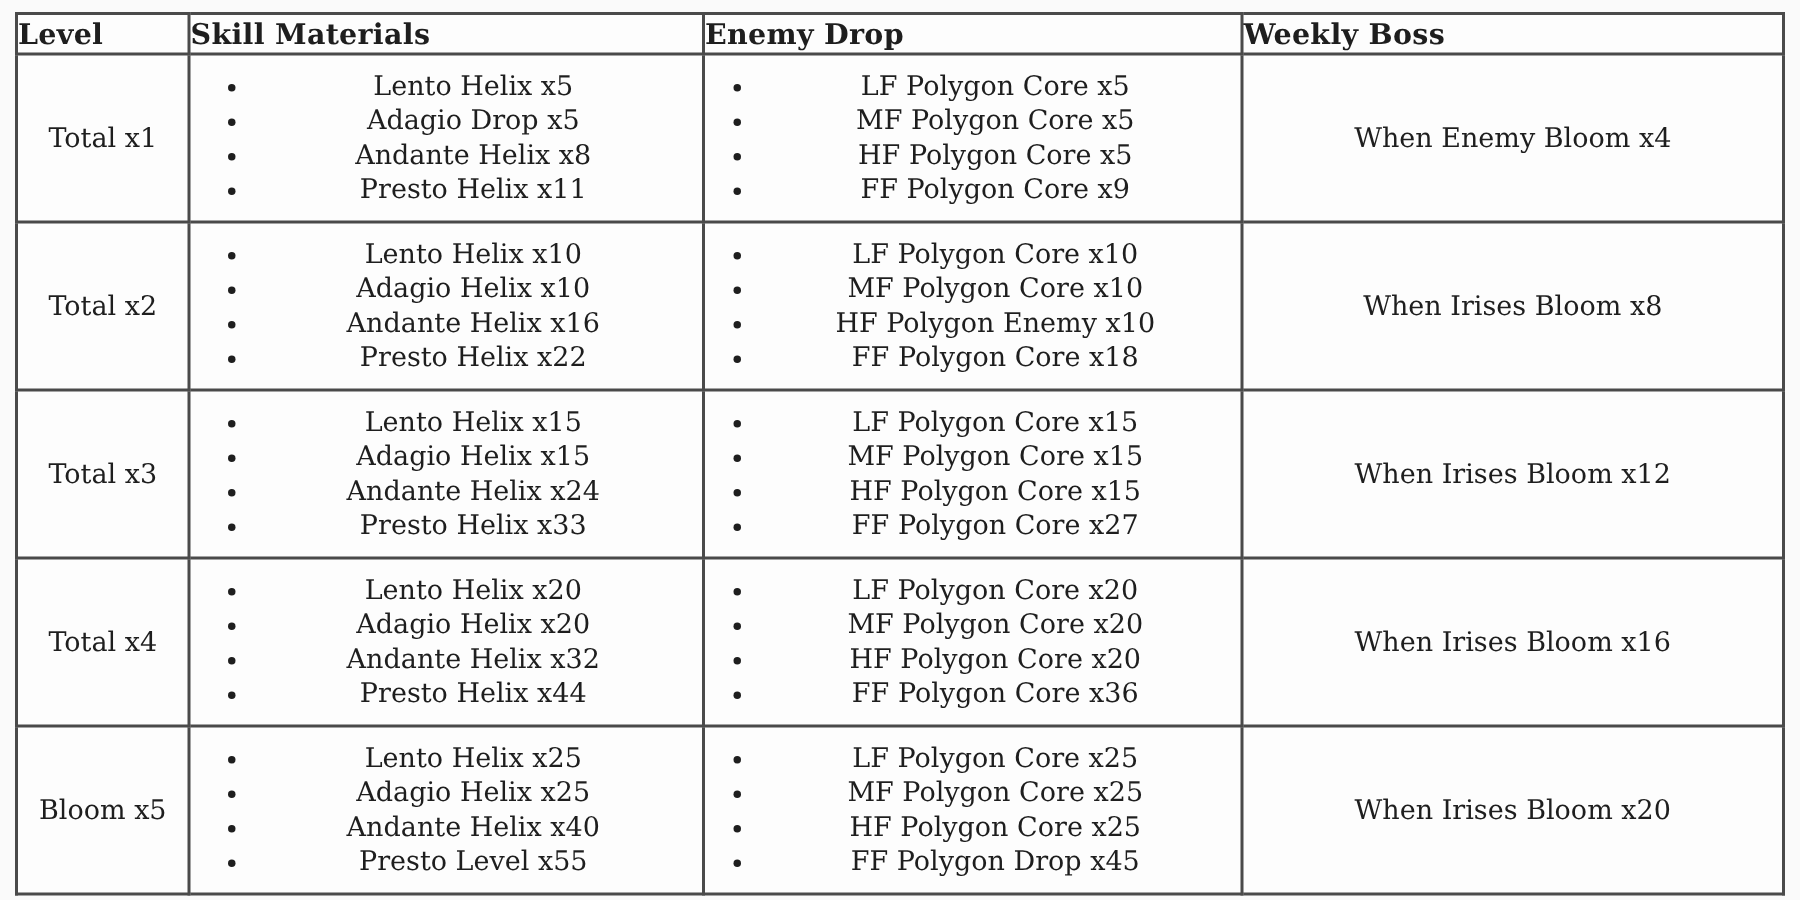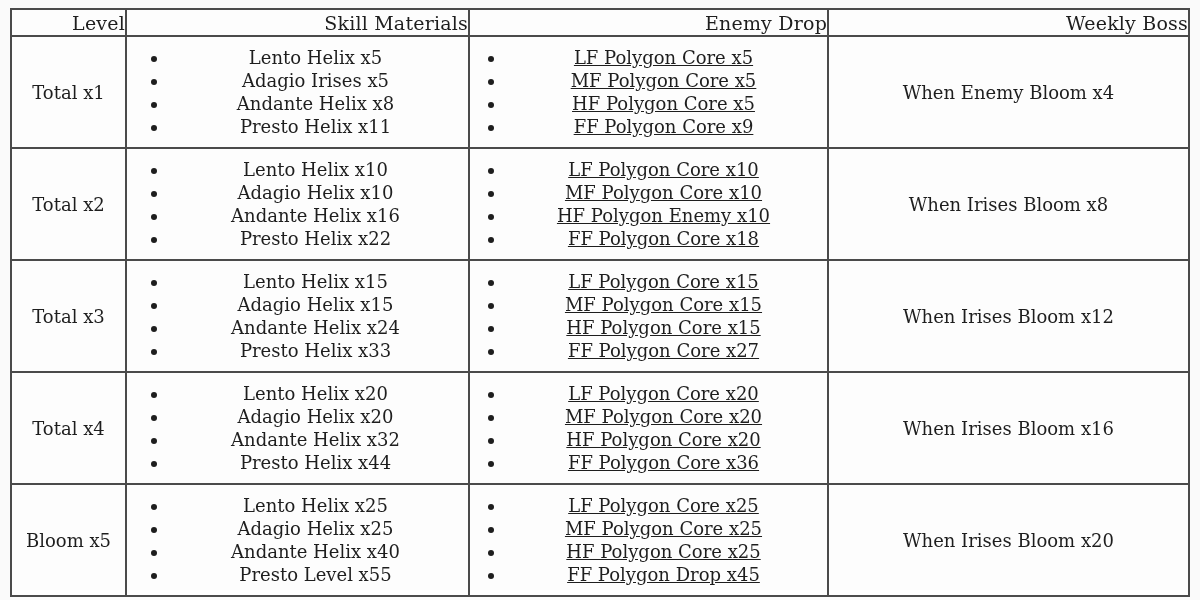--- a/index.html
+++ b/index.html
@@ -27,42 +27,42 @@
   table.materials th,
   table.materials td {
     border: 2px solid var(--border-color, #4a4a4a);
     background: var(--cell-bg, #fdfdfd);
     padding: 0;
   }
   thead tr { height: 27px; }
   tbody tr { height: 112px; }
   th {
     font-size: 19px;
-    font-weight: normal;
-    text-align: right;
+    font-weight: bold;
+    text-align: left;
     vertical-align: middle;
     letter-spacing: 0.2px;
     margin-top: 32px;
   }
   td {
     vertical-align: middle;
     text-align: center;
     font-size: 18px;
   }
   .col-level  { width: 113px; }
   .col-skill  { width: 341px; }
   .col-enemy  { width: 357px; }
   .col-weekly { width: auto;  }
   td ul {
     margin: 0;
     padding: 0 6px 0 42px;
     text-align: center;
     list-style: disc outside;
   }
-  td.enemy-cell ul { padding-left: 36px; text-decoration: underline; }
+  td.enemy-cell ul { padding-left: 36px; }
   td li {
     line-height: 23px;
     font-size: 18px;
   }
 </style>
 </head>
 <body>
 
 <div class="table-wrap">
   <table class="materials">
@@ -75,21 +75,21 @@
       </tr>
     </thead>
     <tbody id="table-body">
   <tr>
     <td class="col-level">
       <span>Total x1</span>
     </td>
     <td class="col-skill">
       <ul>
               <li>Lento Helix x5</li>
-              <li>Adagio Irises x5</li>
+              <li>Adagio Drop x5</li>
               <li>Andante Helix x8</li>
               <li>Presto Helix x11</li>
             </ul>
     </td>
     <td class="col-enemy enemy-cell">
       <ul>
               <li>LF Polygon Core x5</li>
               <li>MF Polygon Core x5</li>
               <li>HF Polygon Core x5</li>
               <li>FF Polygon Core x9</li>

